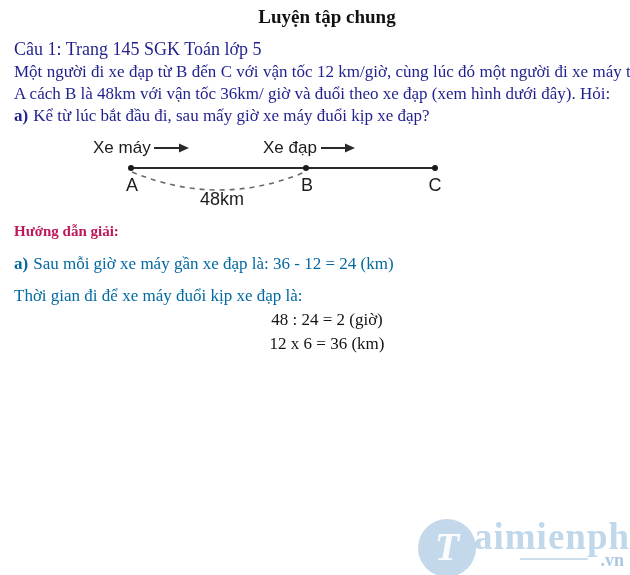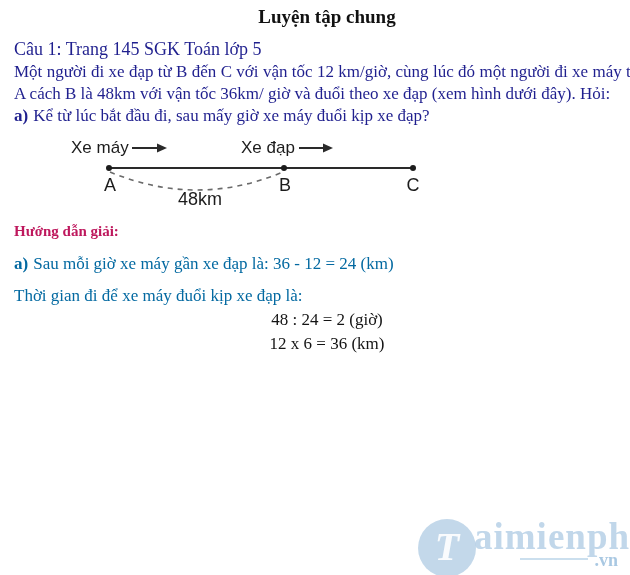--- a/index.html
+++ b/index.html
@@ -55,21 +55,21 @@
   }
   .sol-para .part-label { font-weight: bold; margin-right: 5px; }
   .equation {
     font-size: 17px;
     color: #141414;
     line-height: 22px;
     text-align: center;
     margin-top: 2px;
   }
   .diagram-wrap {
-    margin: 8px 0 0 50px;
+    margin: 8px 0 0 72px;
     width: 372px; height: 75px;
   }
   .diagram-wrap svg { display: block; }
   .diagram-label {
     font-family: "Liberation Sans", "DejaVu Sans", sans-serif;
     font-size: 17px;
     fill: #1c1c1c;
   }
   .diagram-point-label {
     font-family: "Liberation Sans", "DejaVu Sans", sans-serif;
@@ -107,21 +107,21 @@
     color: rgba(132, 176, 214, 0.50);
   }
   .wm-line {
     position: absolute;
     left: 102px; top: 41px;
     width: 68px; height: 2px;
     background: rgba(160, 196, 224, 0.55);
   }
   .wm-vn {
     position: absolute;
-    right: 6px; top: 33px;
+    right: 0; top: 33px;
     font-family: "Liberation Serif", serif;
     font-weight: bold;
     font-size: 18px;
     color: rgba(132, 176, 214, 0.70);
   }
 </style>
 </head>
 <body>
 
 <div class="watermark">

